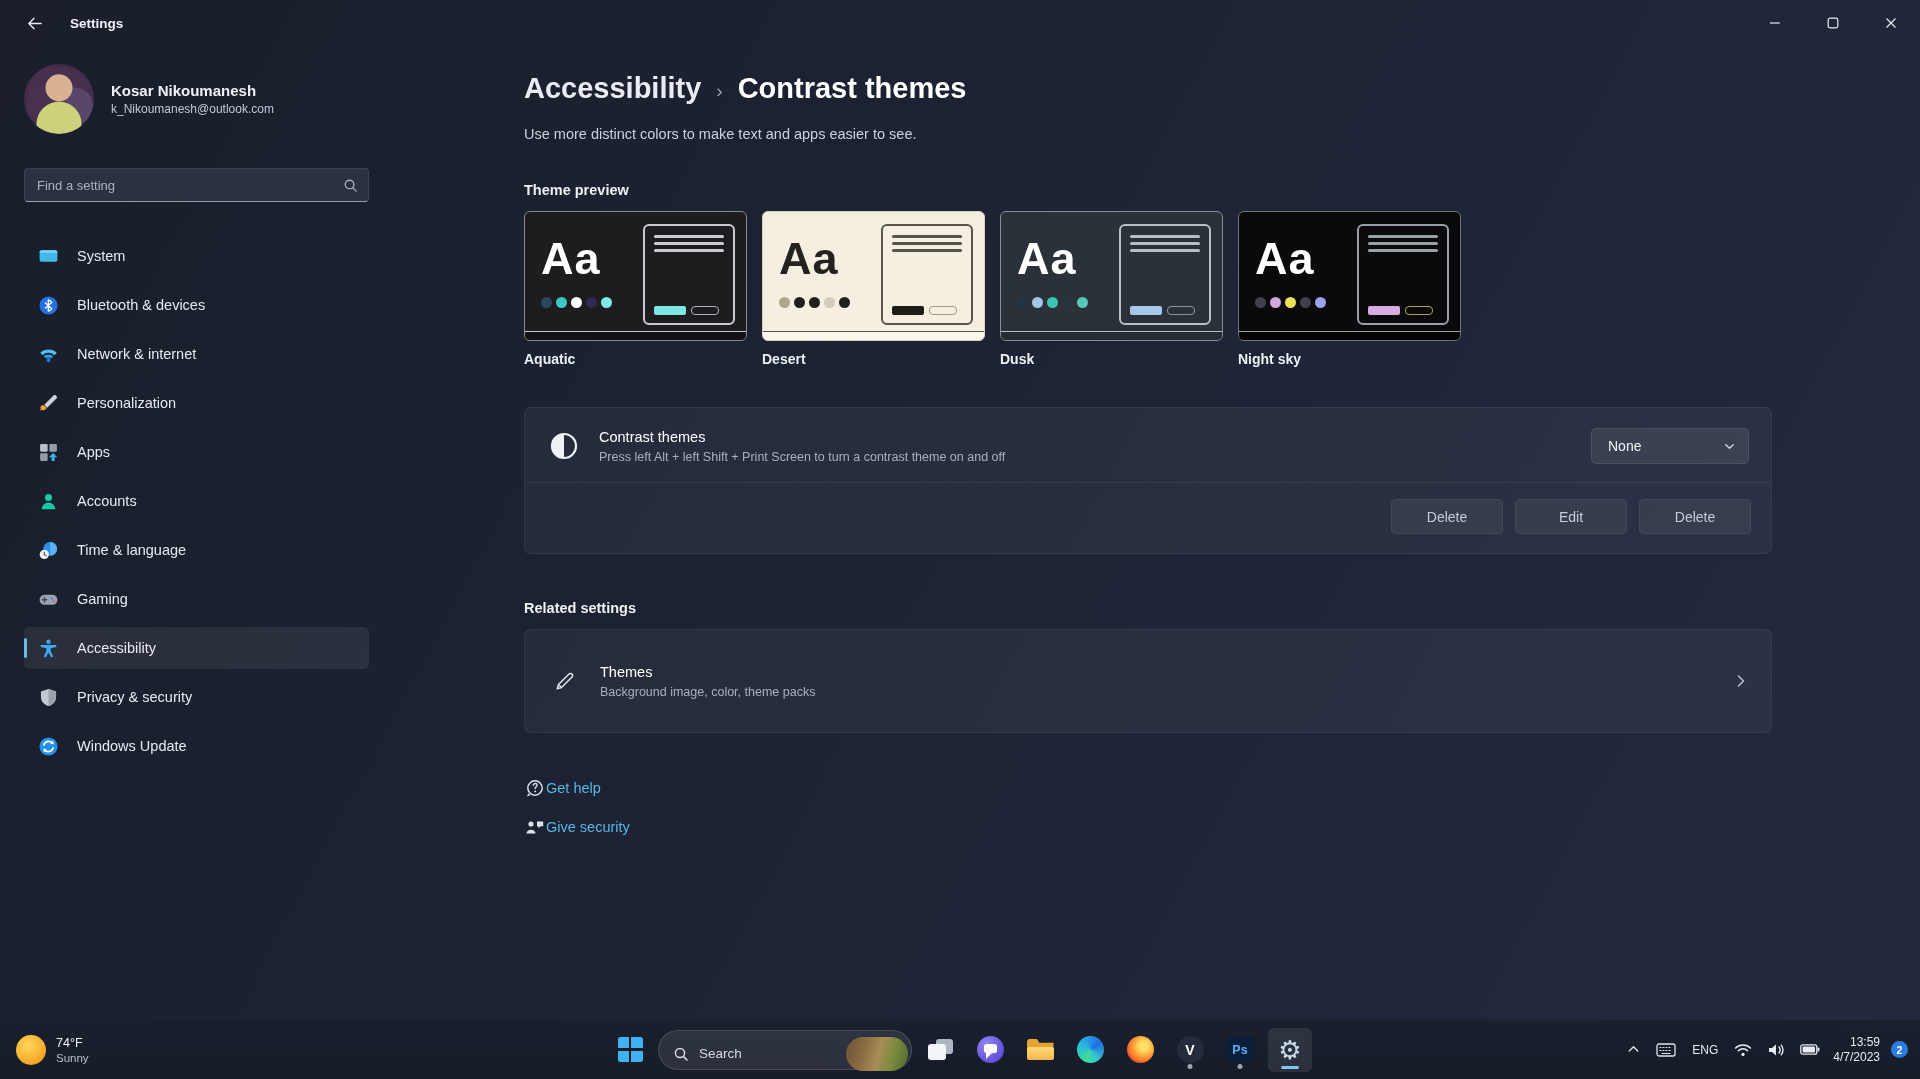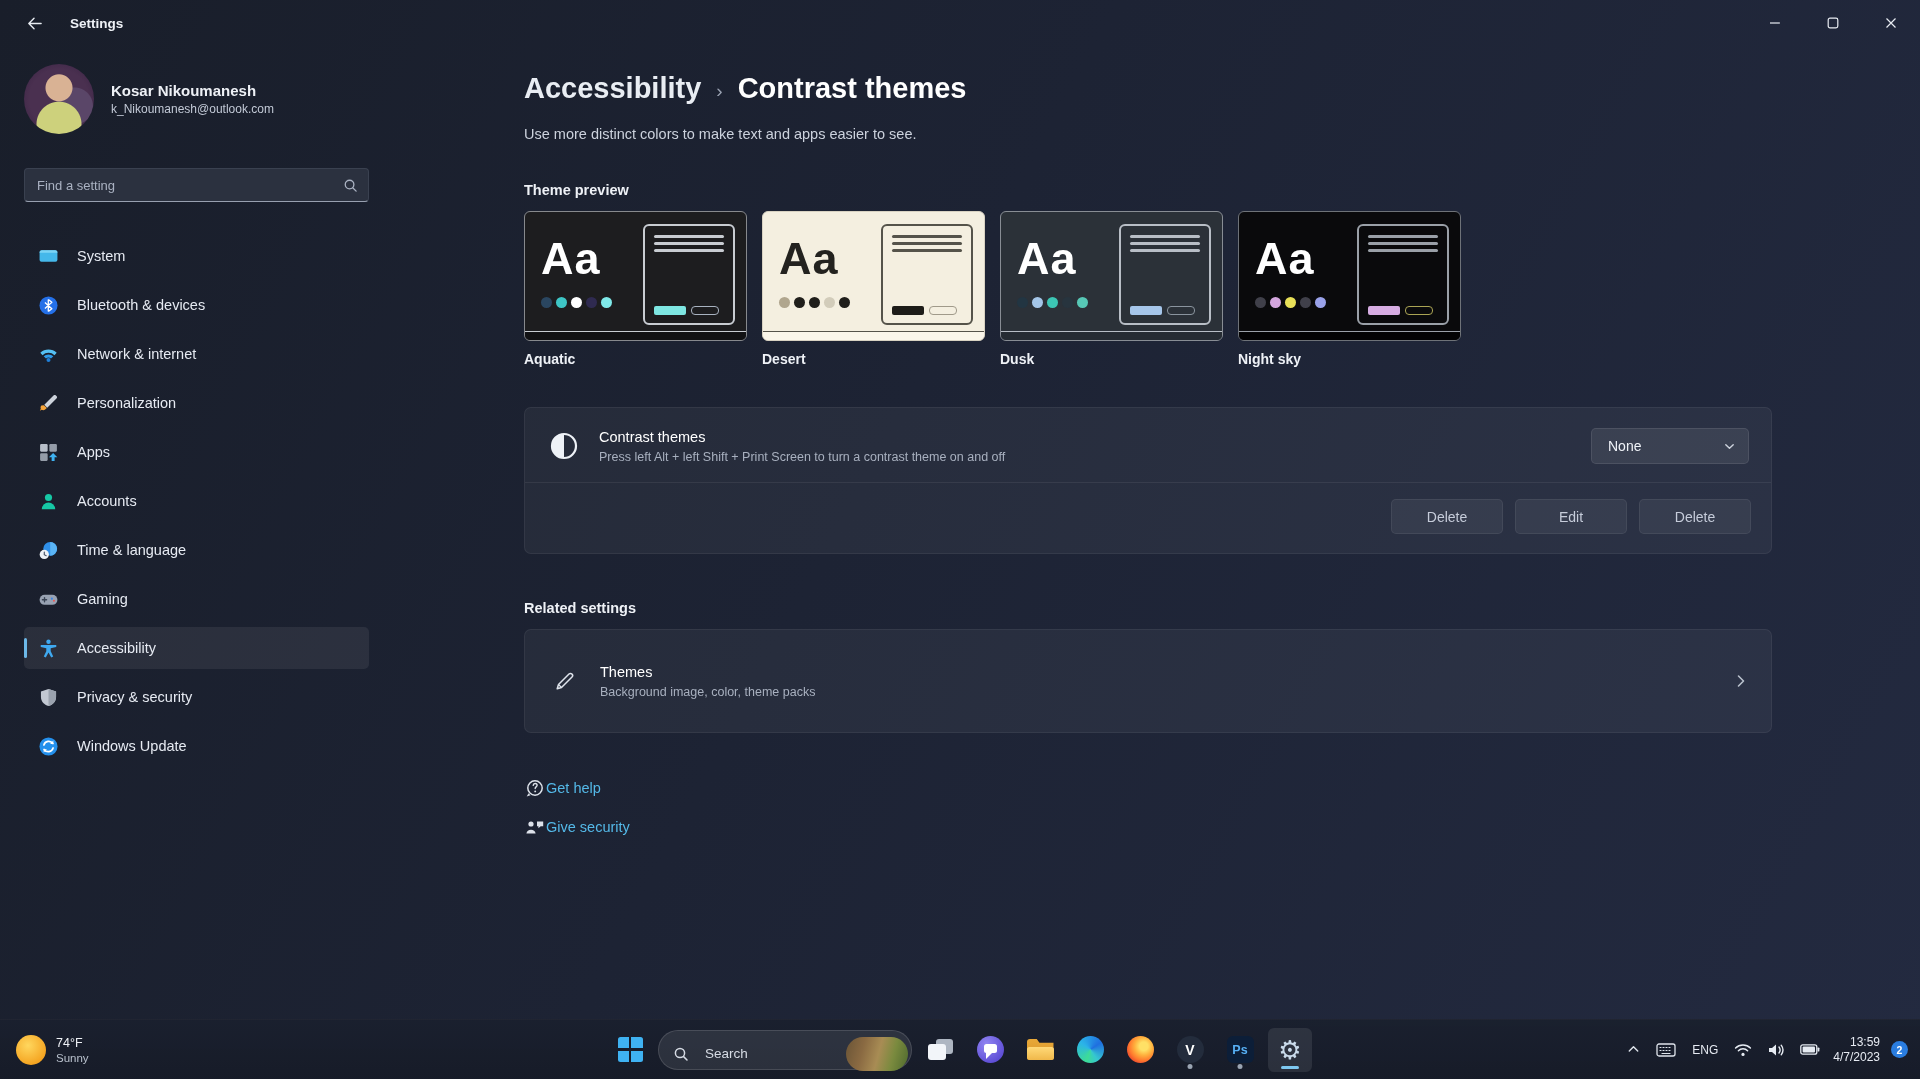--- a/index.html
+++ b/index.html
@@ -125,21 +125,21 @@
     width:18px; height:3px; border-radius:2px; background:#7ec8f0; }
   .run-dot { position:absolute; bottom:3px; left:50%; transform:translateX(-50%);
     width:5px; height:5px; border-radius:50%; background:#9aa4b2; }
 
   .ic-start { width:25px; height:25px; position:relative; background:#3fb2f2; border-radius:2.5px; }
   .ic-start::before { content:''; position:absolute; top:0; bottom:0; left:calc(50% - 1.2px); width:2.4px; background:#171c29; }
   .ic-start::after { content:''; position:absolute; left:0; right:0; top:calc(50% - 1.2px); height:2.4px; background:#171c29; }
 
   .tb-search { width:254px; height:40px; border-radius:20px; background:rgba(255,255,255,.09);
     border:1px solid rgba(255,255,255,.13); display:flex; align-items:center;
-    padding:8px 3px 0 14px; gap:16px; }
+    padding:8px 3px 0 14px; gap:10px; }
   .tb-search-label { font-size:13.5px; color:#d6dbe4; }
   .tb-search-img { margin-left:auto; width:62px; height:34px; border-radius:17px;
     background:linear-gradient(105deg,#6a5436 0%,#8a6a42 28%,#a88c54 52%,#7a8a3e 74%,#4e6a2e 100%); }
 
   .ic-taskview { width:25px; height:21px; position:relative; }
   .ic-taskview::before { content:''; position:absolute; right:0; top:0; width:17px; height:15px; background:#aeb6c2; border-radius:3px; }
   .ic-taskview::after { content:''; position:absolute; left:0; bottom:0; width:18px; height:16px; background:#f2f5f9; border-radius:3px; }
   .ic-chat { width:27px; height:27px; border-radius:50%; position:relative;
     background:radial-gradient(circle at 35% 30%, #9286f2, #5e4ed6 75%); }
   .ic-chat::before { content:''; position:absolute; left:7px; top:8px; width:13px; height:9px; background:#fff; border-radius:2.5px; }

